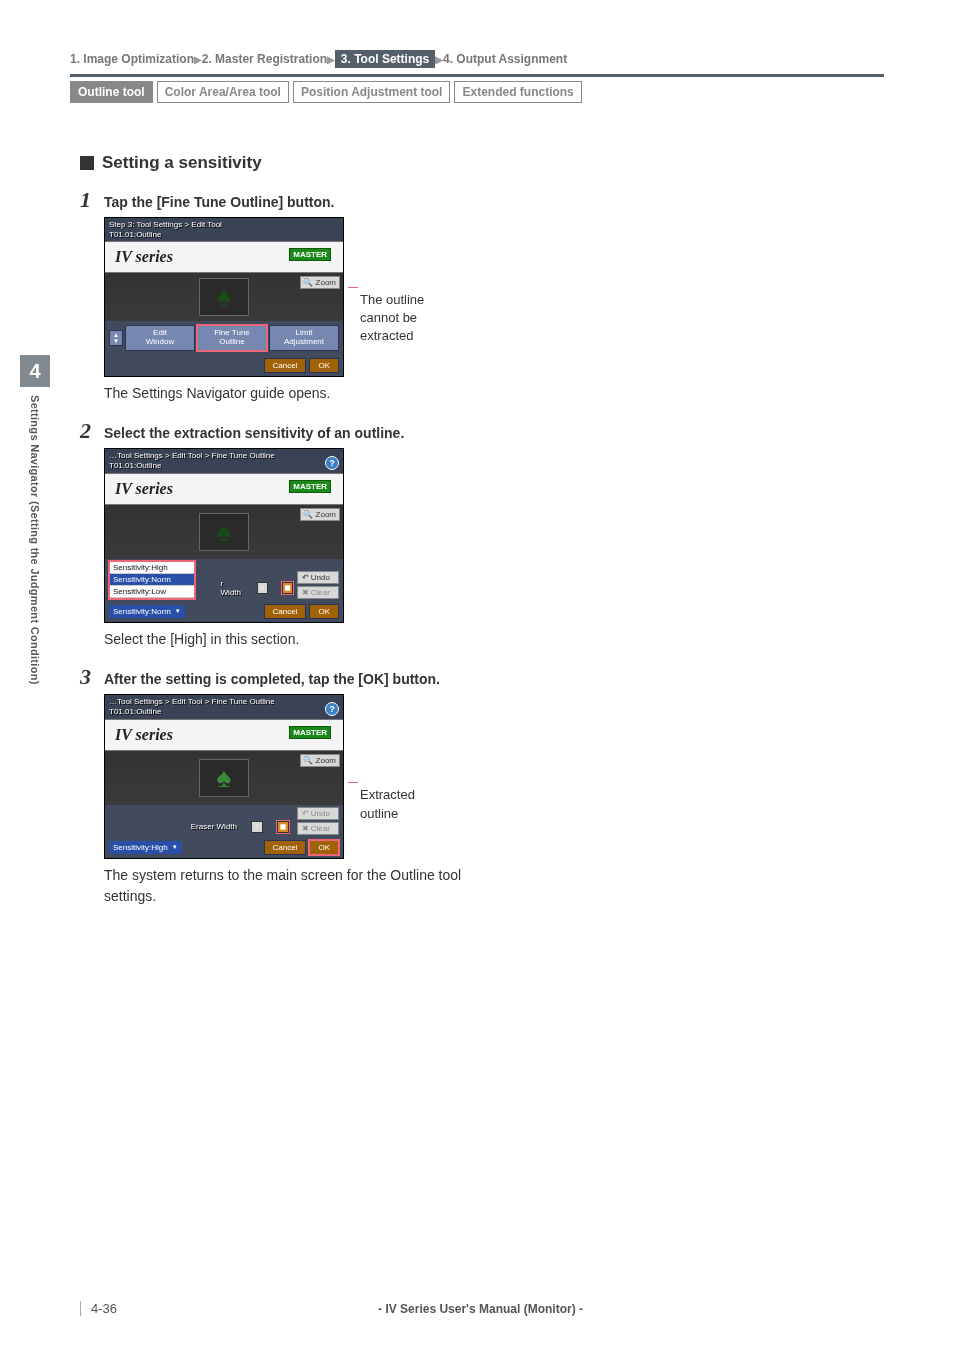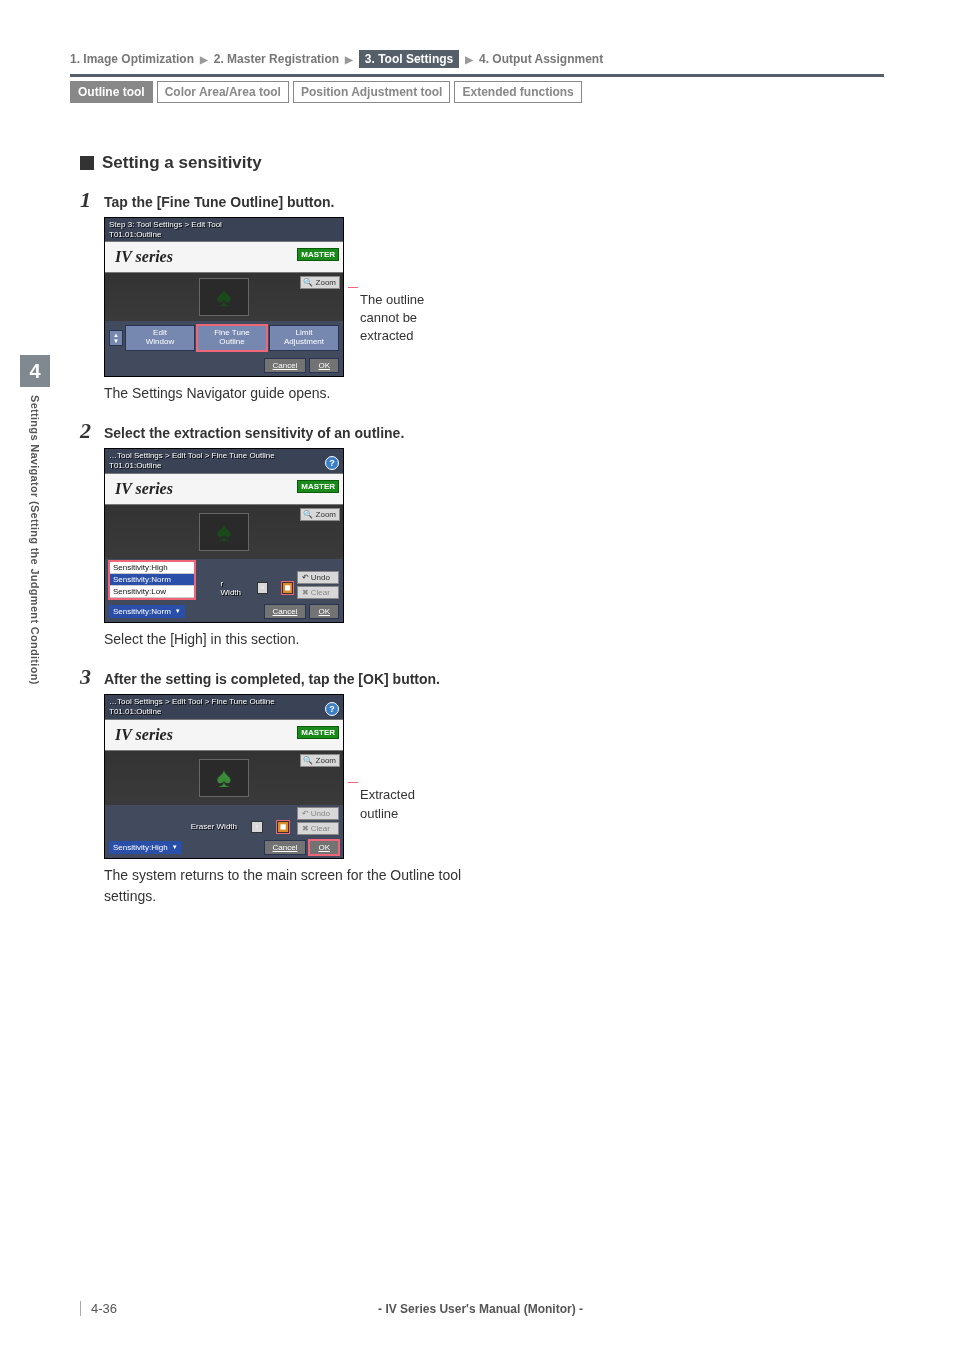--- a/index.html
+++ b/index.html
@@ -14,21 +14,20 @@
   }
   .page {
     padding: 50px 70px 30px 70px;
     position: relative;
     height: 100%;
   }
   
   .breadcrumb {
     display: flex;
     align-items: center;
-    gap: 6px;
     font-size: 12px;
     font-weight: bold;
     color: #777;
     margin-bottom: 6px;
   }
   .breadcrumb .bc-sep { color: #999; font-size: 10px; }
   .bc-active {
     background: #555f6a;
     color: #fff;
     padding: 2px 6px;
@@ -139,21 +138,21 @@
     font-style: italic;
     font-weight: bold;
     font-size: 16px;
     padding: 6px 10px;
     position: relative;
     border-top: 1px solid #777;
     border-bottom: 1px solid #777;
   }
   .master-badge {
     position: absolute;
-    right: 4px;
+    right: 12px;
     top: 6px;
     background: #1a8a1a;
     color: #fff;
     font-size: 8px;
     font-style: normal;
     font-family: Arial;
     padding: 1px 3px;
     border: 1px solid #0a5a0a;
   }
   .help-badge {
@@ -244,26 +243,25 @@
   }
   .shot-btn.hl { outline: 2px solid #e67; outline-offset: -1px; }
   .shot-footer {
     display: flex;
     justify-content: flex-end;
     gap: 3px;
     padding: 3px 4px;
     background: #424a5e;
   }
   .fbtn {
-    background: #737373;
+    background: #a16207;
     border: 1px solid #2a3450;
     color: #fff;
     font-size: 8px;
     padding: 2px 8px;
-    text-decoration: underline;
   }
   
   .sens-list {
     background: #fff;
     color: #111;
     border: 1px solid #888;
     font-size: 8px;
     width: 88px;
   }
   .sens-list div { padding: 1px 3px; border-bottom: 1px solid #ccc; }

